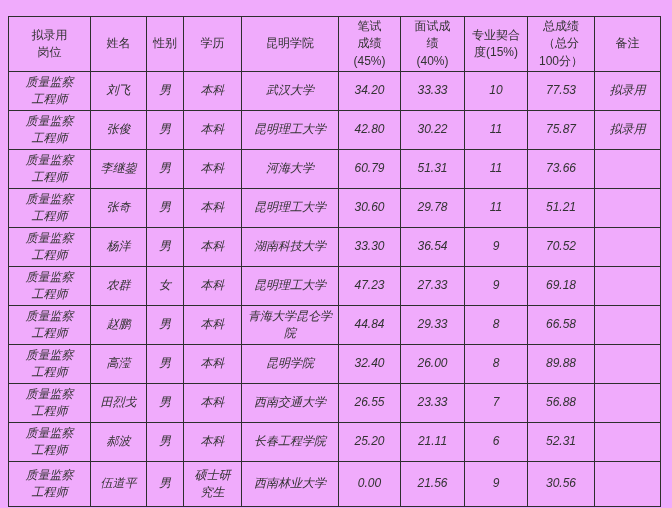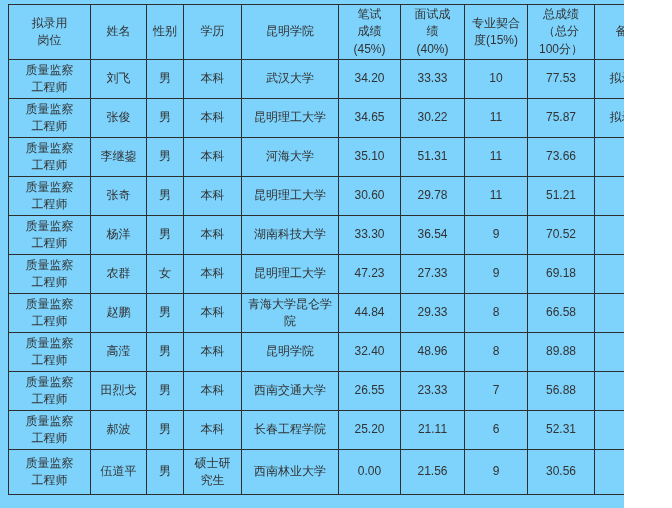--- a/index.html
+++ b/index.html
@@ -3,46 +3,46 @@
 <meta charset="utf-8">
 <style>
   html, body {
     margin: 0;
     padding: 0;
     background: #ffffff;
     font-family: "Liberation Sans", "DejaVu Sans", sans-serif;
     color: #333333;
   }
   .page {
-    width: 624px;
+    width: 672px;
     height: 508px;
     box-sizing: border-box;
-    padding: 4px 10px 7px 8px;
-    background: #7dd3fc;
+    padding: 16px 10px 7px 8px;
+    background: #f0abfc;
     overflow: hidden;
   }
   table.results {
     border-collapse: collapse;
     table-layout: fixed;
     width: 652px;
     border: 1px solid #2e2e2e;
   }
   th, td {
     border: 1px solid #2e2e2e;
     text-align: center;
     vertical-align: middle;
     font-size: 12px;
     font-weight: normal;
     white-space: pre-line;
     padding: 1px 2px;
     line-height: 1.45;
     overflow: hidden;
   }
   thead tr { height: 54px; }
-  tbody tr { height: 39px; }
+  tbody tr { height: 39px; font-style: italic; }
   tbody tr:last-child { height: 45px; }
   col.c-position  { width: 82px; }
   col.c-name      { width: 56px; }
   col.c-gender    { width: 37px; }
   col.c-education { width: 58px; }
   col.c-school    { width: 97px; }
   col.c-written   { width: 62px; }
   col.c-interview { width: 64px; }
   col.c-fit       { width: 63px; }
   col.c-total     { width: 67px; }
@@ -101,34 +101,34 @@
           <td>77.53</td>
           <td>拟录用</td>
         </tr>
         <tr>
           <td>质量监察
 工程师</td>
           <td>张俊</td>
           <td>男</td>
           <td>本科</td>
           <td>昆明理工大学</td>
-          <td>34.65</td>
+          <td>42.80</td>
           <td>30.22</td>
           <td>11</td>
           <td>75.87</td>
           <td>拟录用</td>
         </tr>
         <tr>
           <td>质量监察
 工程师</td>
           <td>李继鋆</td>
           <td>男</td>
           <td>本科</td>
           <td>河海大学</td>
-          <td>35.10</td>
+          <td>60.79</td>
           <td>51.31</td>
           <td>11</td>
           <td>73.66</td>
           <td></td>
         </tr>
         <tr>
           <td>质量监察
 工程师</td>
           <td>张奇</td>
           <td>男</td>
@@ -180,21 +180,21 @@
           <td></td>
         </tr>
         <tr>
           <td>质量监察
 工程师</td>
           <td>高滢</td>
           <td>男</td>
           <td>本科</td>
           <td>昆明学院</td>
           <td>32.40</td>
-          <td>48.96</td>
+          <td>26.00</td>
           <td>8</td>
           <td>89.88</td>
           <td></td>
         </tr>
         <tr>
           <td>质量监察
 工程师</td>
           <td>田烈戈</td>
           <td>男</td>
           <td>本科</td>

